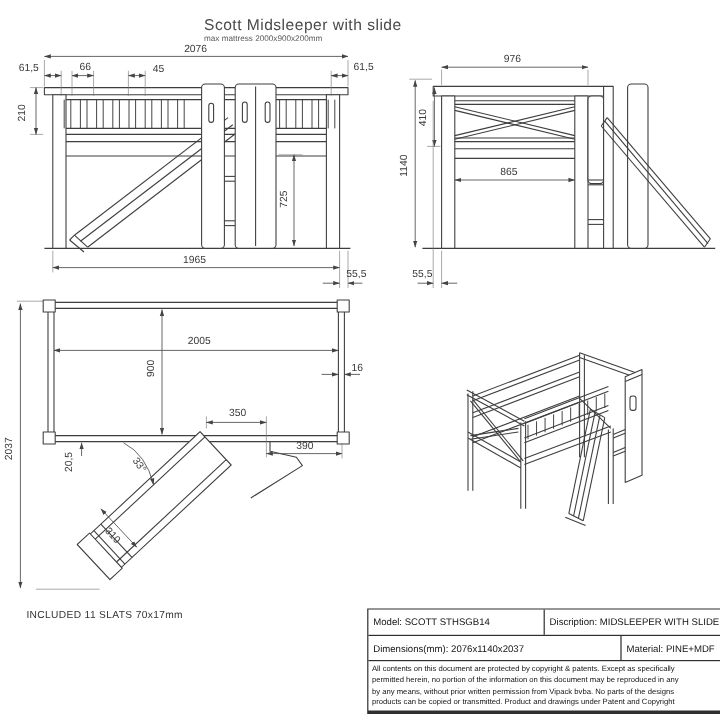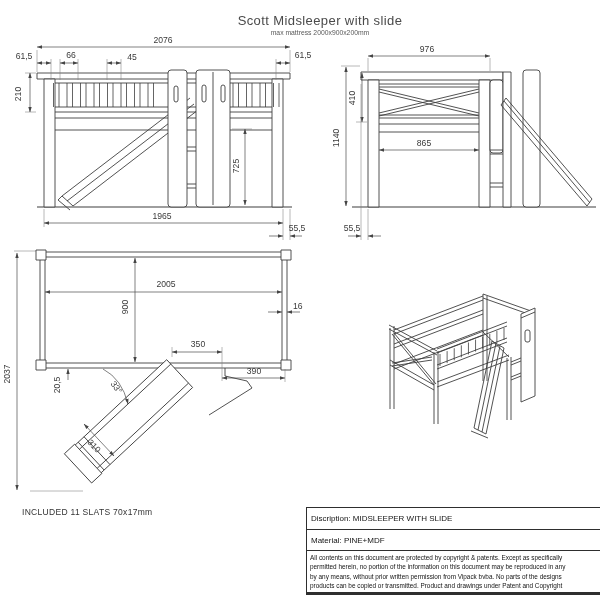--- a/index.html
+++ b/index.html
@@ -5,21 +5,21 @@
   html,body{margin:0;padding:0;background:#fff}
   body{width:600px;height:600px;position:relative;overflow:hidden;font-family:"Liberation Sans",sans-serif}
   svg{position:absolute;left:0;top:0}
   .dr{fill:none;stroke:#3e3e3e;stroke-width:0.9;stroke-linejoin:round;stroke-linecap:butt}
   .drf{fill:#ffffff;stroke:#3e3e3e;stroke-width:0.9;stroke-linejoin:round}
   .th{stroke-width:1.2}
   .dim{fill:none;stroke:#4a4a4a;stroke-width:0.7}
   .ext{stroke:#7d7d7d;stroke-width:0.55}
   text.dl{font:8.6px "Liberation Sans",sans-serif;fill:#3a3a3a}
   .slats line{stroke:#3e3e3e;stroke-width:0.8}
-  .title{position:absolute;left:170px;top:13px;width:300px;text-align:center;color:#4a4a4a}
+  .title{position:absolute;left:170px;top:13px;width:300px;text-align:left;color:#4a4a4a}
   .title .main{font-size:13px;letter-spacing:.4px}
   .title .sub{font-size:6.8px;margin-top:1px;color:#5a5a5a}
   #slatsnote{position:absolute;left:22px;top:507px;font-size:8.5px;color:#333;letter-spacing:.3px}
   #titleblock{position:absolute;left:306px;top:507px;width:345px;background:#fff;border:1.5px solid #2e2e2e;border-bottom:3px solid #2e2e2e;color:#141414}
   .tb-row{display:flex;border-bottom:1px solid #2e2e2e}
   .r1{height:21px}.r2{height:20px}
   .tb-cell{font-size:8px;display:flex;align-items:center;padding-left:4px;white-space:nowrap;overflow:hidden}
   .c-model{width:142px;border-right:1px solid #2e2e2e;flex:none}
   .c-desc{flex:1}
   .c-dims{width:206px;border-right:1px solid #2e2e2e;flex:none}
@@ -313,23 +313,25 @@
     <line class="dr" x1="492" y1="341" x2="504" y2="348"></line>
     <line class="dr" x1="474" y1="428" x2="486" y2="434"></line>
     <line class="dr" x1="471" y1="431" x2="488" y2="438"></line>
   </g>
 </svg>
 
 <div id="slatsnote">INCLUDED 11 SLATS  70x17mm</div>
 
 <div id="titleblock">
   <div class="tb-row r1">
+    <div class="tb-cell c-model">Model: SCOTT STHSGB14</div>
     <div class="tb-cell c-desc">Discription: MIDSLEEPER WITH SLIDE</div>
   </div>
   <div class="tb-row r2">
+    <div class="tb-cell c-dims">Dimensions(mm): 2076x1140x2037</div>
     <div class="tb-cell c-mat">Material: PINE+MDF</div>
   </div>
   <div class="tb-legal">
     <div>All contents on this document are protected by copyright &amp; patents. Except as specifically</div>
     <div>permitted herein, no portion of the information on this document may be reproduced in any</div>
     <div>by any means, without prior written permission from Vipack bvba. No parts of the designs</div>
     <div>products can be copied or transmitted. Product and drawings under Patent and Copyright</div>
   </div>
 </div>
 

